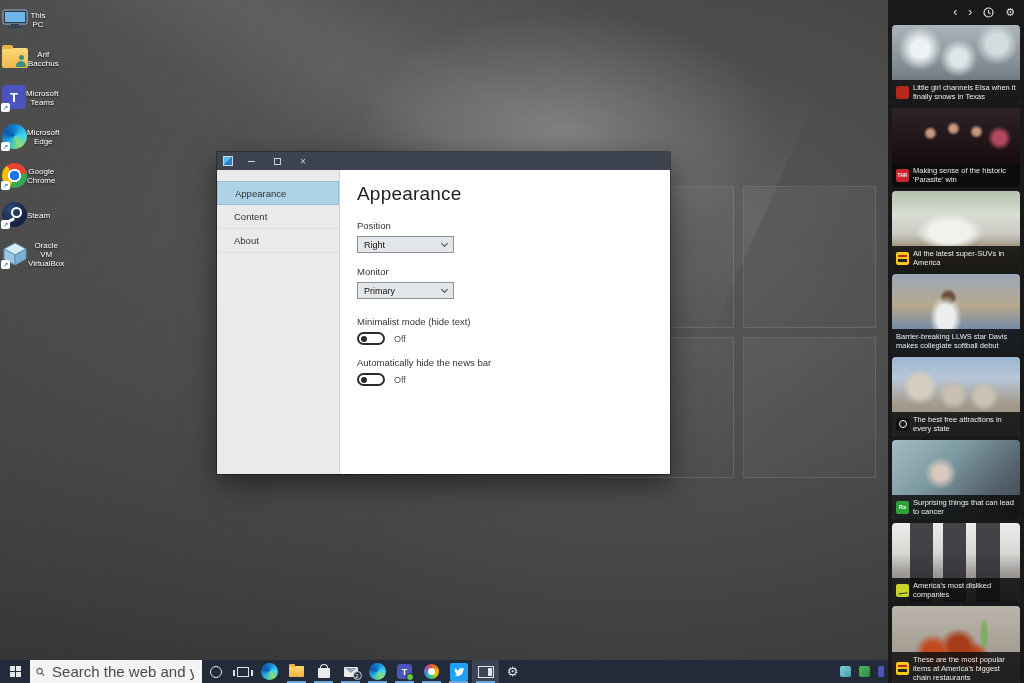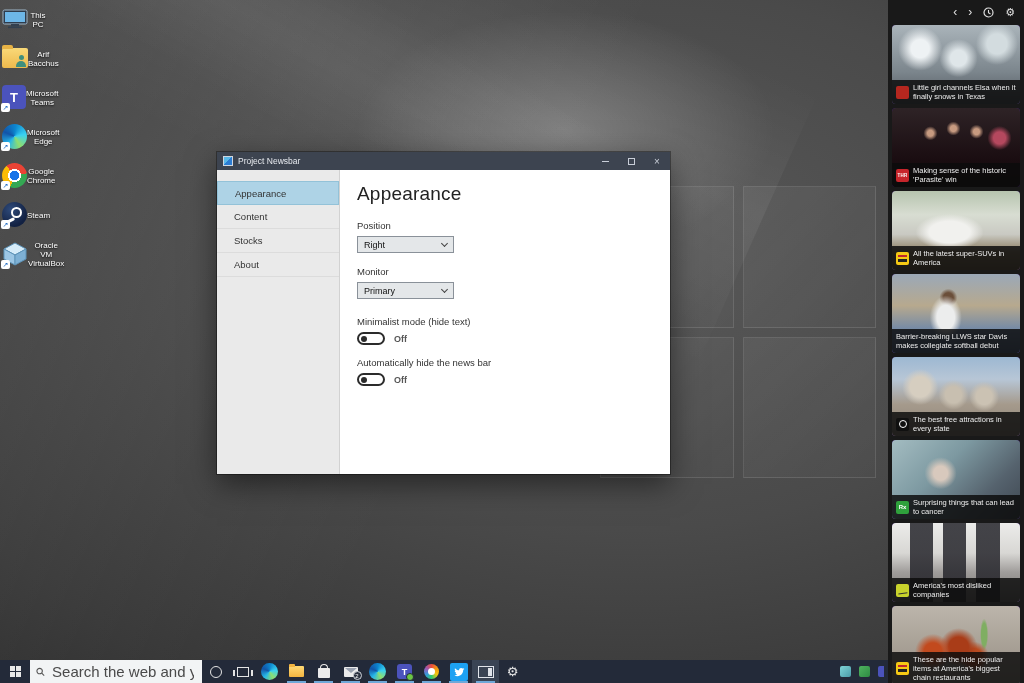--- a/index.html
+++ b/index.html
@@ -68,21 +68,21 @@
   .mainp h1{margin:0 0 15px;font-size:19px;font-weight:300;color:#222;letter-spacing:.2px;}
   .flabel{font-size:9.5px;color:#333;margin-bottom:5px;}
   .combo{width:97px;height:17px;background:#e4e7e9;border:1px solid #8a9199;display:flex;
     align-items:center;justify-content:space-between;padding:0 6px;margin-bottom:13px;cursor:default;}
   .combo span{font-size:9px;color:#111;}
   .chev{width:5px;height:5px;border-right:1px solid #444;border-bottom:1px solid #444;
     transform:rotate(45deg);margin-top:-3px;}
   .togrow{display:flex;align-items:center;margin-bottom:12px;}
   .toggle{width:28px;height:13px;border:2px solid #2b2b2b;border-radius:8px;position:relative;cursor:default;}
   .toggle .knob{position:absolute;left:2px;top:1.5px;width:6px;height:6px;border-radius:50%;background:#2b2b2b;}
-  .togstate{font-size:9px;color:#555;margin-left:9px;font-weight:bold;}
+  .togstate{font-size:9px;color:#555;margin-left:9px;}
 
   
   .newsbar{position:absolute;right:0;top:0;width:136px;height:683px;background:#191919;z-index:6;}
   .nbtop{height:24px;display:flex;align-items:center;justify-content:flex-end;gap:11px;padding-right:9px;color:#e2e2e2;}
   .nbtop .nvg{font-size:12px;line-height:12px;cursor:default;}
   .nbtop svg{display:block;}
   .gear{font-size:11px;cursor:default;}
   .cards{position:absolute;left:4px;right:4px;top:25px;}
   .card{position:relative;height:79px;border-radius:4px;overflow:hidden;margin-bottom:4px;background:#4c1d95;cursor:default;}
   .cimg{position:absolute;inset:0;}
@@ -257,34 +257,32 @@
           </svg>
         <span class="sc">↗</span>
         </div>
       <div class="lbl">Oracle VM VirtualBox</div>
     </div>
   </div>
 
   <div class="win">
     <div class="titlebar">
       <span class="appico"></span>
-      <span class="wtitle">Project Newsbar</span>
       <span class="wc">
           <span class="minln"></span>
         </span>
       <span class="wc">
           <span class="maxbx"></span>
         </span>
       <span class="wc">×</span>
     </div>
     <div class="wbody">
       <div class="side">
         <div class="nav sel">Appearance</div>
         <div class="nav">Content</div>
-        <div class="nav">Stocks</div>
         <div class="nav">About</div>
       </div>
       <div class="mainp">
         <h1>Appearance</h1>
 
         <div class="flabel">Position</div>
         <div class="combo">
           <span>Right</span>
           <span class="chev"></span>
         </div>
@@ -372,21 +370,21 @@
         <div class="cimg img-7"></div>
         <div class="cap">
             <span class="slogo lg-7"></span>
           <span class="txt">America's most disliked companies</span>
           </div>
       </div>
       <div class="card">
         <div class="cimg img-8"></div>
         <div class="cap">
             <span class="slogo lg-8"></span>
-          <span class="txt">These are the hide popular items at America's biggest chain restaurants</span>
+          <span class="txt">These are the most popular items at America's biggest chain restaurants</span>
           </div>
       </div>
     </div>
   </div>
 
   <div class="taskbar">
     <div class="tbtn start">
       <span class="winlogo">
           <i></i>
           <i></i>

